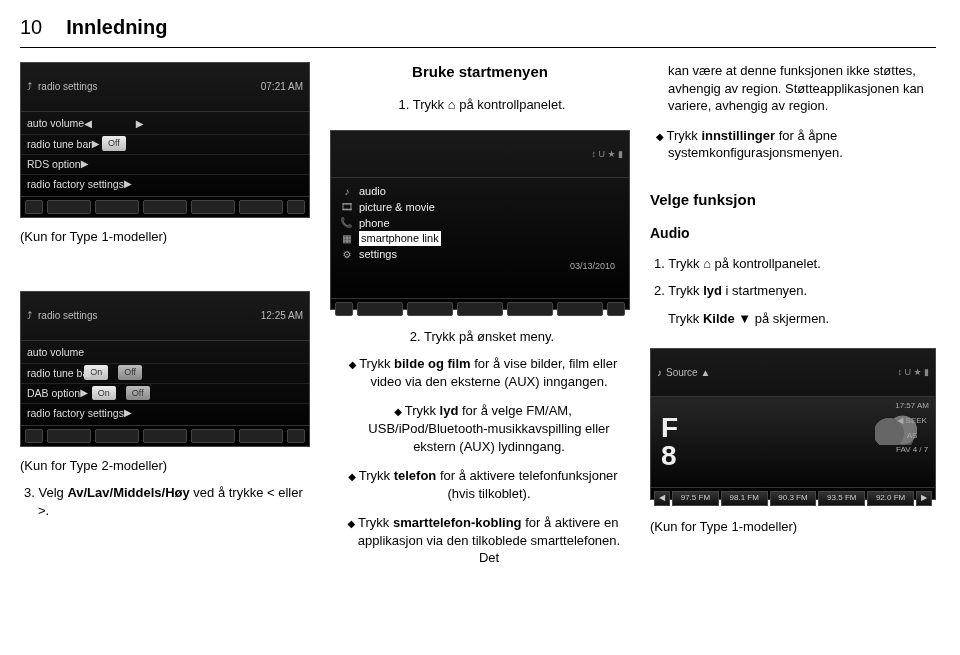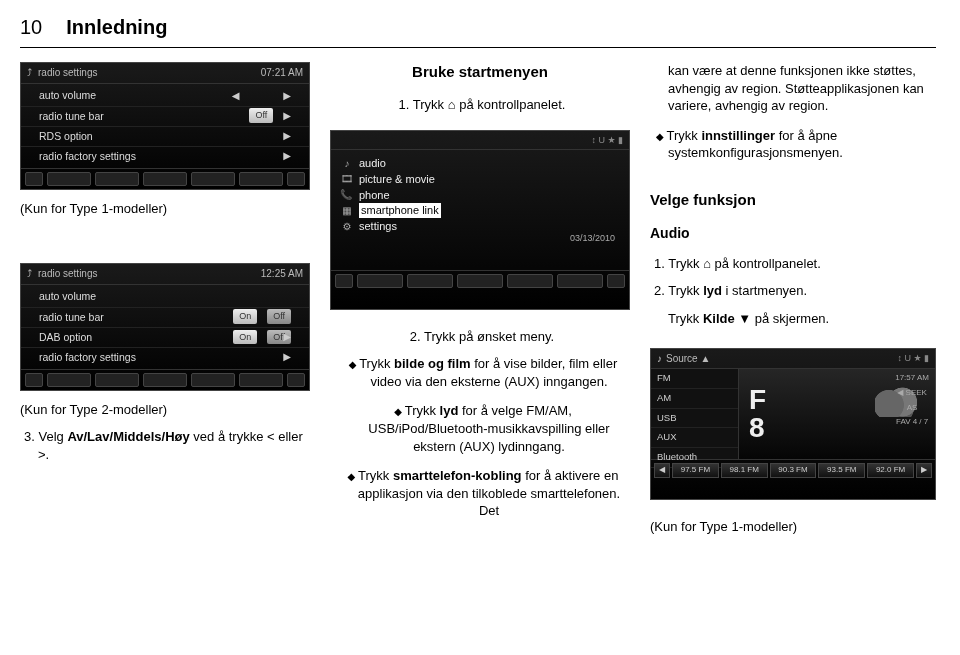--- a/index.html
+++ b/index.html
@@ -43,27 +43,27 @@
   .screenshot {
     width: 100%;
     background: linear-gradient(#1a1a1a,#000);
     color: #ddd;
     border: 1px solid #444;
     font-size: 10.5px;
     position: relative;
   }
   .screenshot .topbar {
     display: flex; justify-content: space-between;
-    padding: 3px 6px; font-size: 10px; color: #bbb;
+    padding: 17px 6px; font-size: 10px; color: #bbb;
     border-bottom: 1px solid #333;
   }
   .screenshot .rows { padding: 2px 0; }
   .screenshot .row {
-    display: flex; align-items: center; justify-content: space-between;
-    padding: 4px 18px; height: 20px;
+    display: flex; align-items: center; 
+    padding: 4px 6px; height: 20px;
   }
   .screenshot .row + .row { border-top: 1px solid #222; }
   .screenshot .rowlabel { color: #ddd; }
   .screenshot .arrows { display: flex; align-items: center; gap: 10px; color: #ccc; font-size: 10px; }
   .screenshot .pill {
     background: linear-gradient(#eee,#bbb); color: #333;
     padding: 1px 6px; border-radius: 2px; font-size: 9px; min-width: 22px; text-align: center; margin-top: 40px;
   }
   .screenshot .btmbar {
     display: flex; gap: 4px; padding: 3px 4px; border-top: 1px solid #333;
@@ -278,47 +278,41 @@
         <div class="slot"></div>
         <div class="slot"></div>
         <div class="slot"></div>
         <div class="slot narrow"></div>
       </div>
     </div>
 
     <div class="list-num" style="margin-top:8px;">2. Trykk på ønsket meny.</div>
     <div class="bullet">Trykk <span class="bold">bilde og film</span> for å vise bilder, film eller video via den eksterne (AUX) inngangen.</div>
     <div class="bullet">Trykk <span class="bold">lyd</span> for å velge FM/AM, USB/iPod/Bluetooth-musikkavspilling eller ekstern (AUX) lydinngang.</div>
+    <div class="bullet">Trykk <span class="bold">telefon</span> for å aktivere telefonfunksjoner (hvis tilkoblet).</div>
     <div class="bullet">Trykk <span class="bold">smarttelefon-kobling</span> for å aktivere en applikasjon via den tilkoblede smarttelefonen. Det</div>
   </div>
 
   <div class="col right">
     <div class="para" style="padding-left:18px;">kan være at denne funksjonen ikke støttes, avhengig av region. Støtteapplikasjonen kan variere, avhengig av region.</div>
     <div class="bullet">Trykk <span class="bold">innstillinger</span> for å åpne systemkonfigurasjonsmenyen.</div>
 
     <div style="height:6px"></div>
     <div class="h3">Velge funksjon</div>
     <div class="bold" style="font-size:14px;margin-bottom:2px;">Audio</div>
     <div class="list-num">1. Trykk <span class="symbol">⌂</span> på kontrollpanelet.</div>
     <div class="list-num">2. Trykk <span class="bold">lyd</span> i startmenyen.</div>
     <div class="para" style="padding-left:18px;">Trykk <span class="bold">Kilde</span> ▼ på skjermen.</div>
 
     <div class="screenshot shot3" style="margin-top:8px;">
       <div class="topbar">
         <div><span class="symbol" style="color:#ccc;margin-right:4px;">♪</span><span>Source ▲</span></div>
         <div style="color:#888;font-size:9px;">↕ U ★ ▮</div>
       </div>
       <div class="mid">
-        <div class="side">
-          <div class="sitem">FM</div>
-          <div class="sitem">AM</div>
-          <div class="sitem">USB</div>
-          <div class="sitem">AUX</div>
-          <div class="sitem">Bluetooth</div>
-        </div>
         <div class="mainpane">
           <div class="fmF">F</div>
           <div class="fm8">8</div>
           <div class="cloud"></div>
           <div class="rightlabels">
             <span>17:57 AM</span>
             <span>◀ SEEK</span>
             <span>AS</span>
             <span>FAV 4 / 7</span>
           </div>

